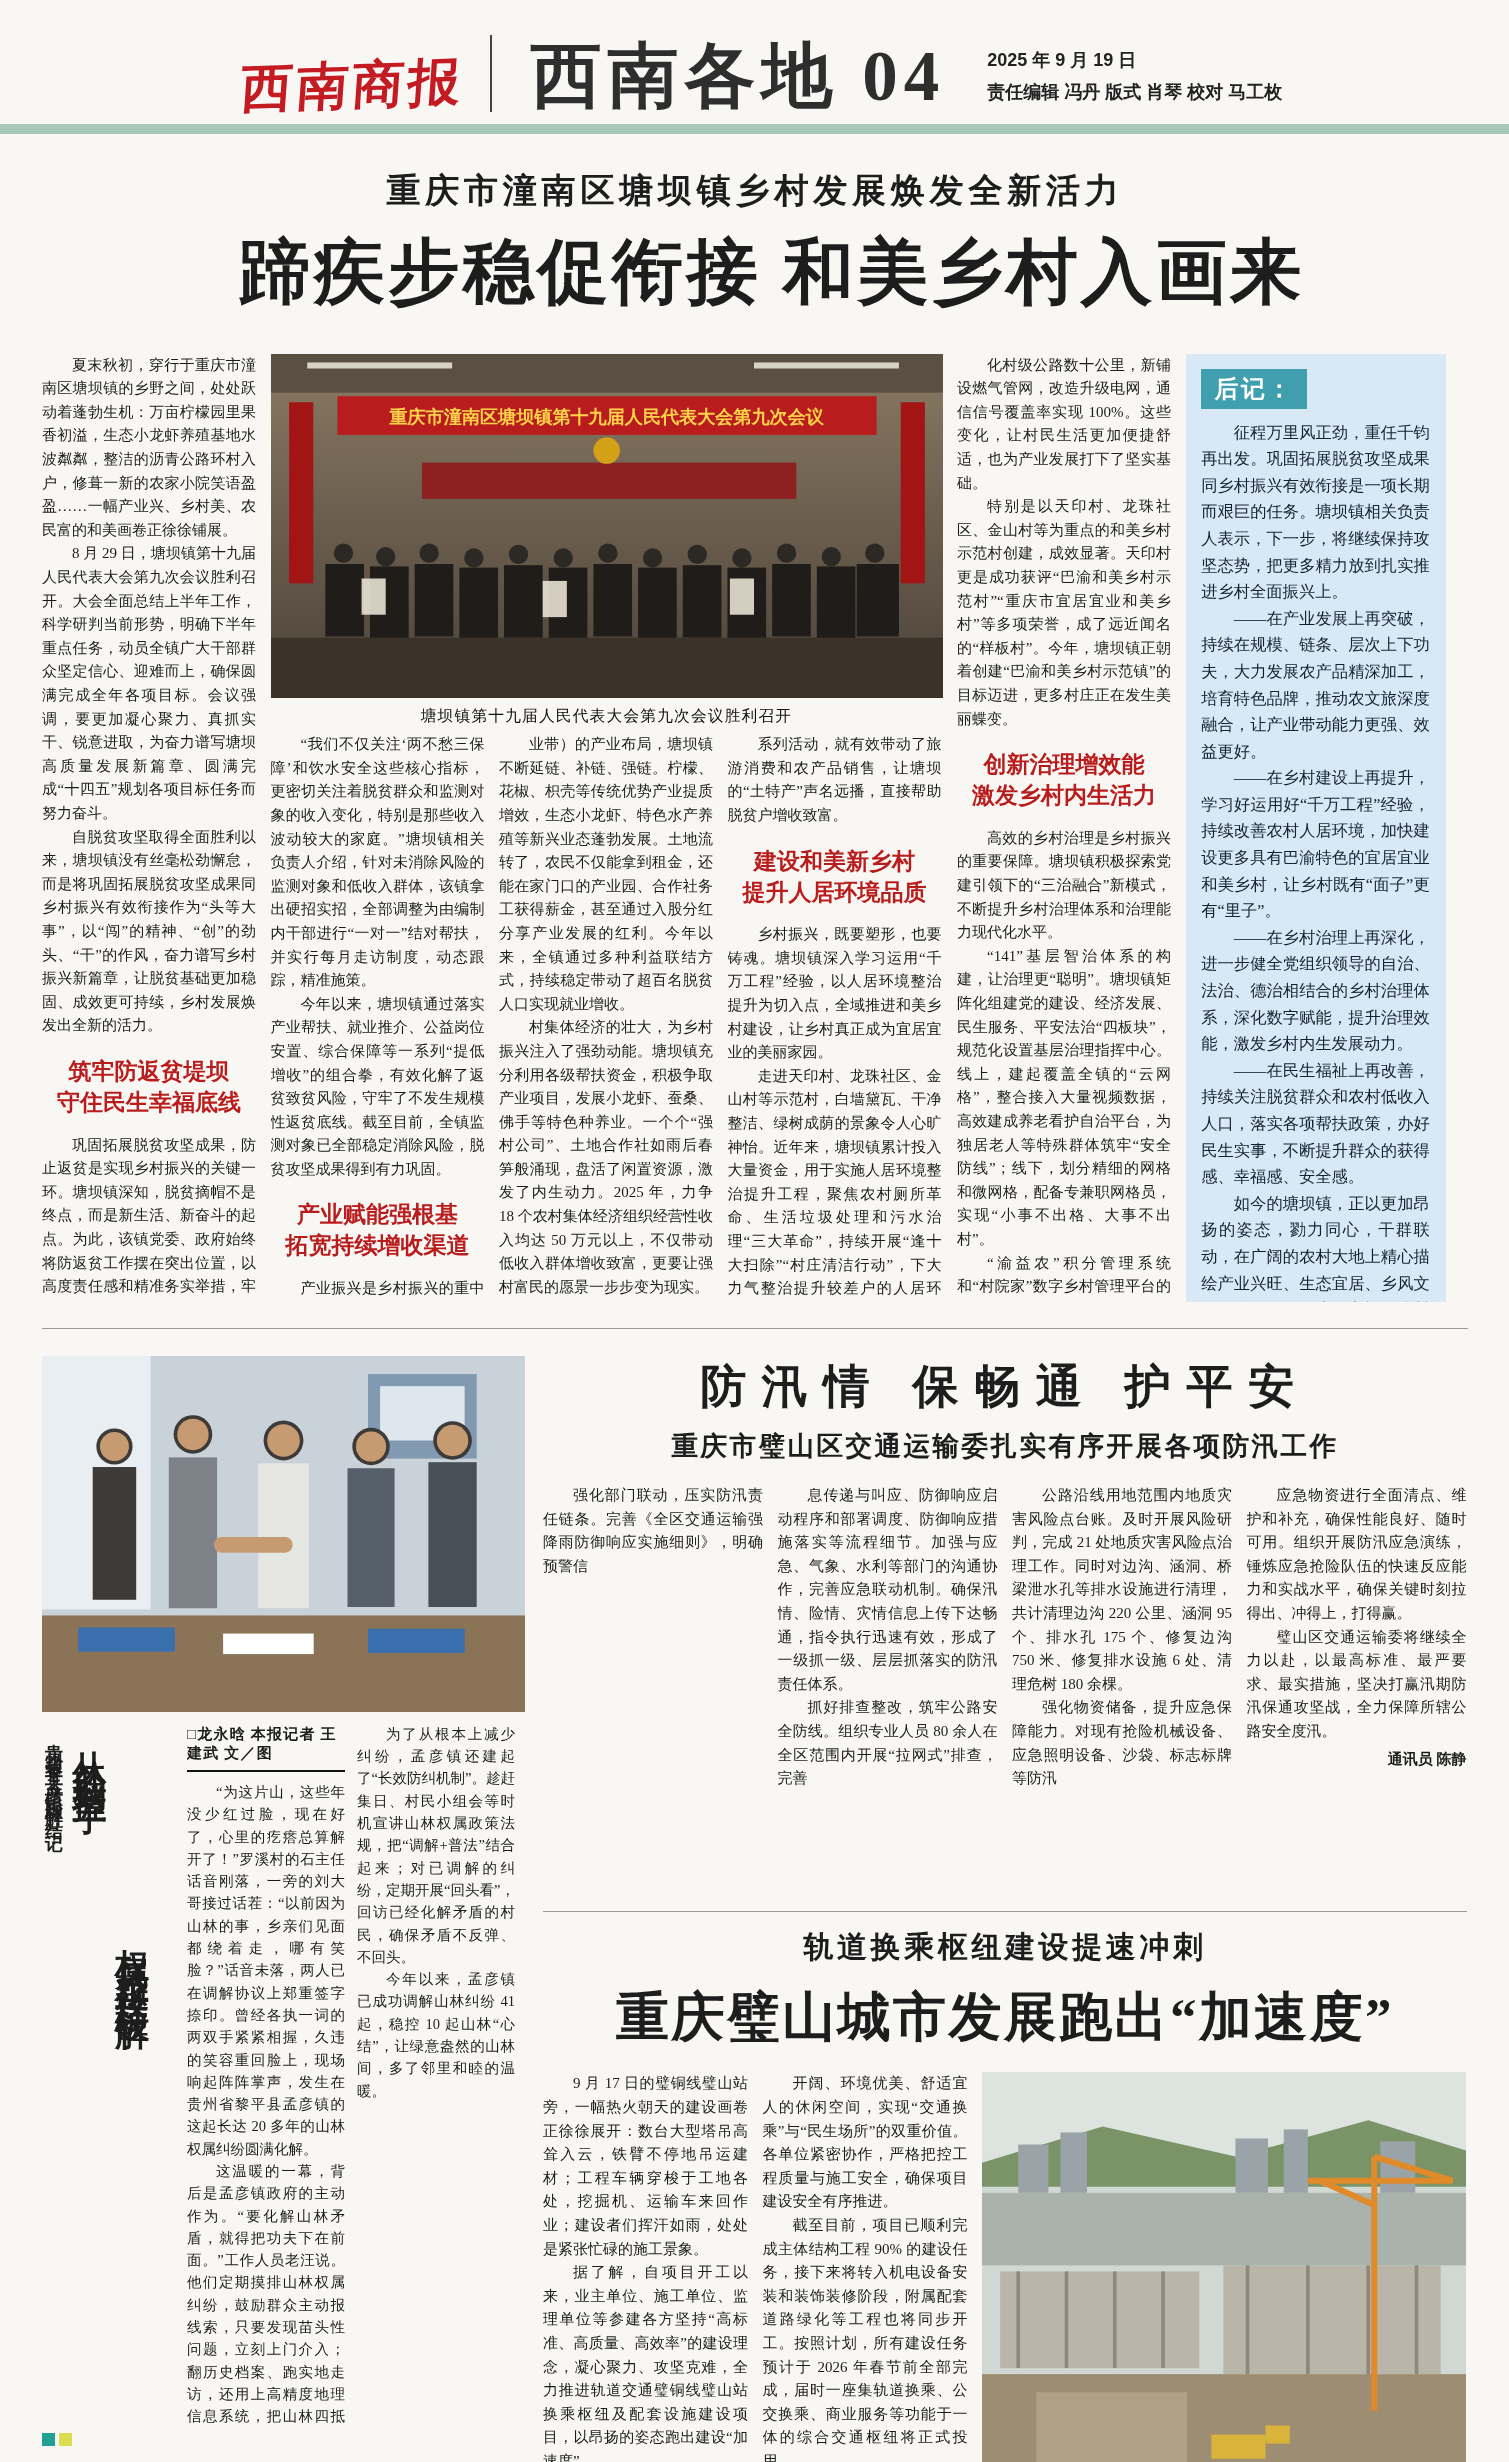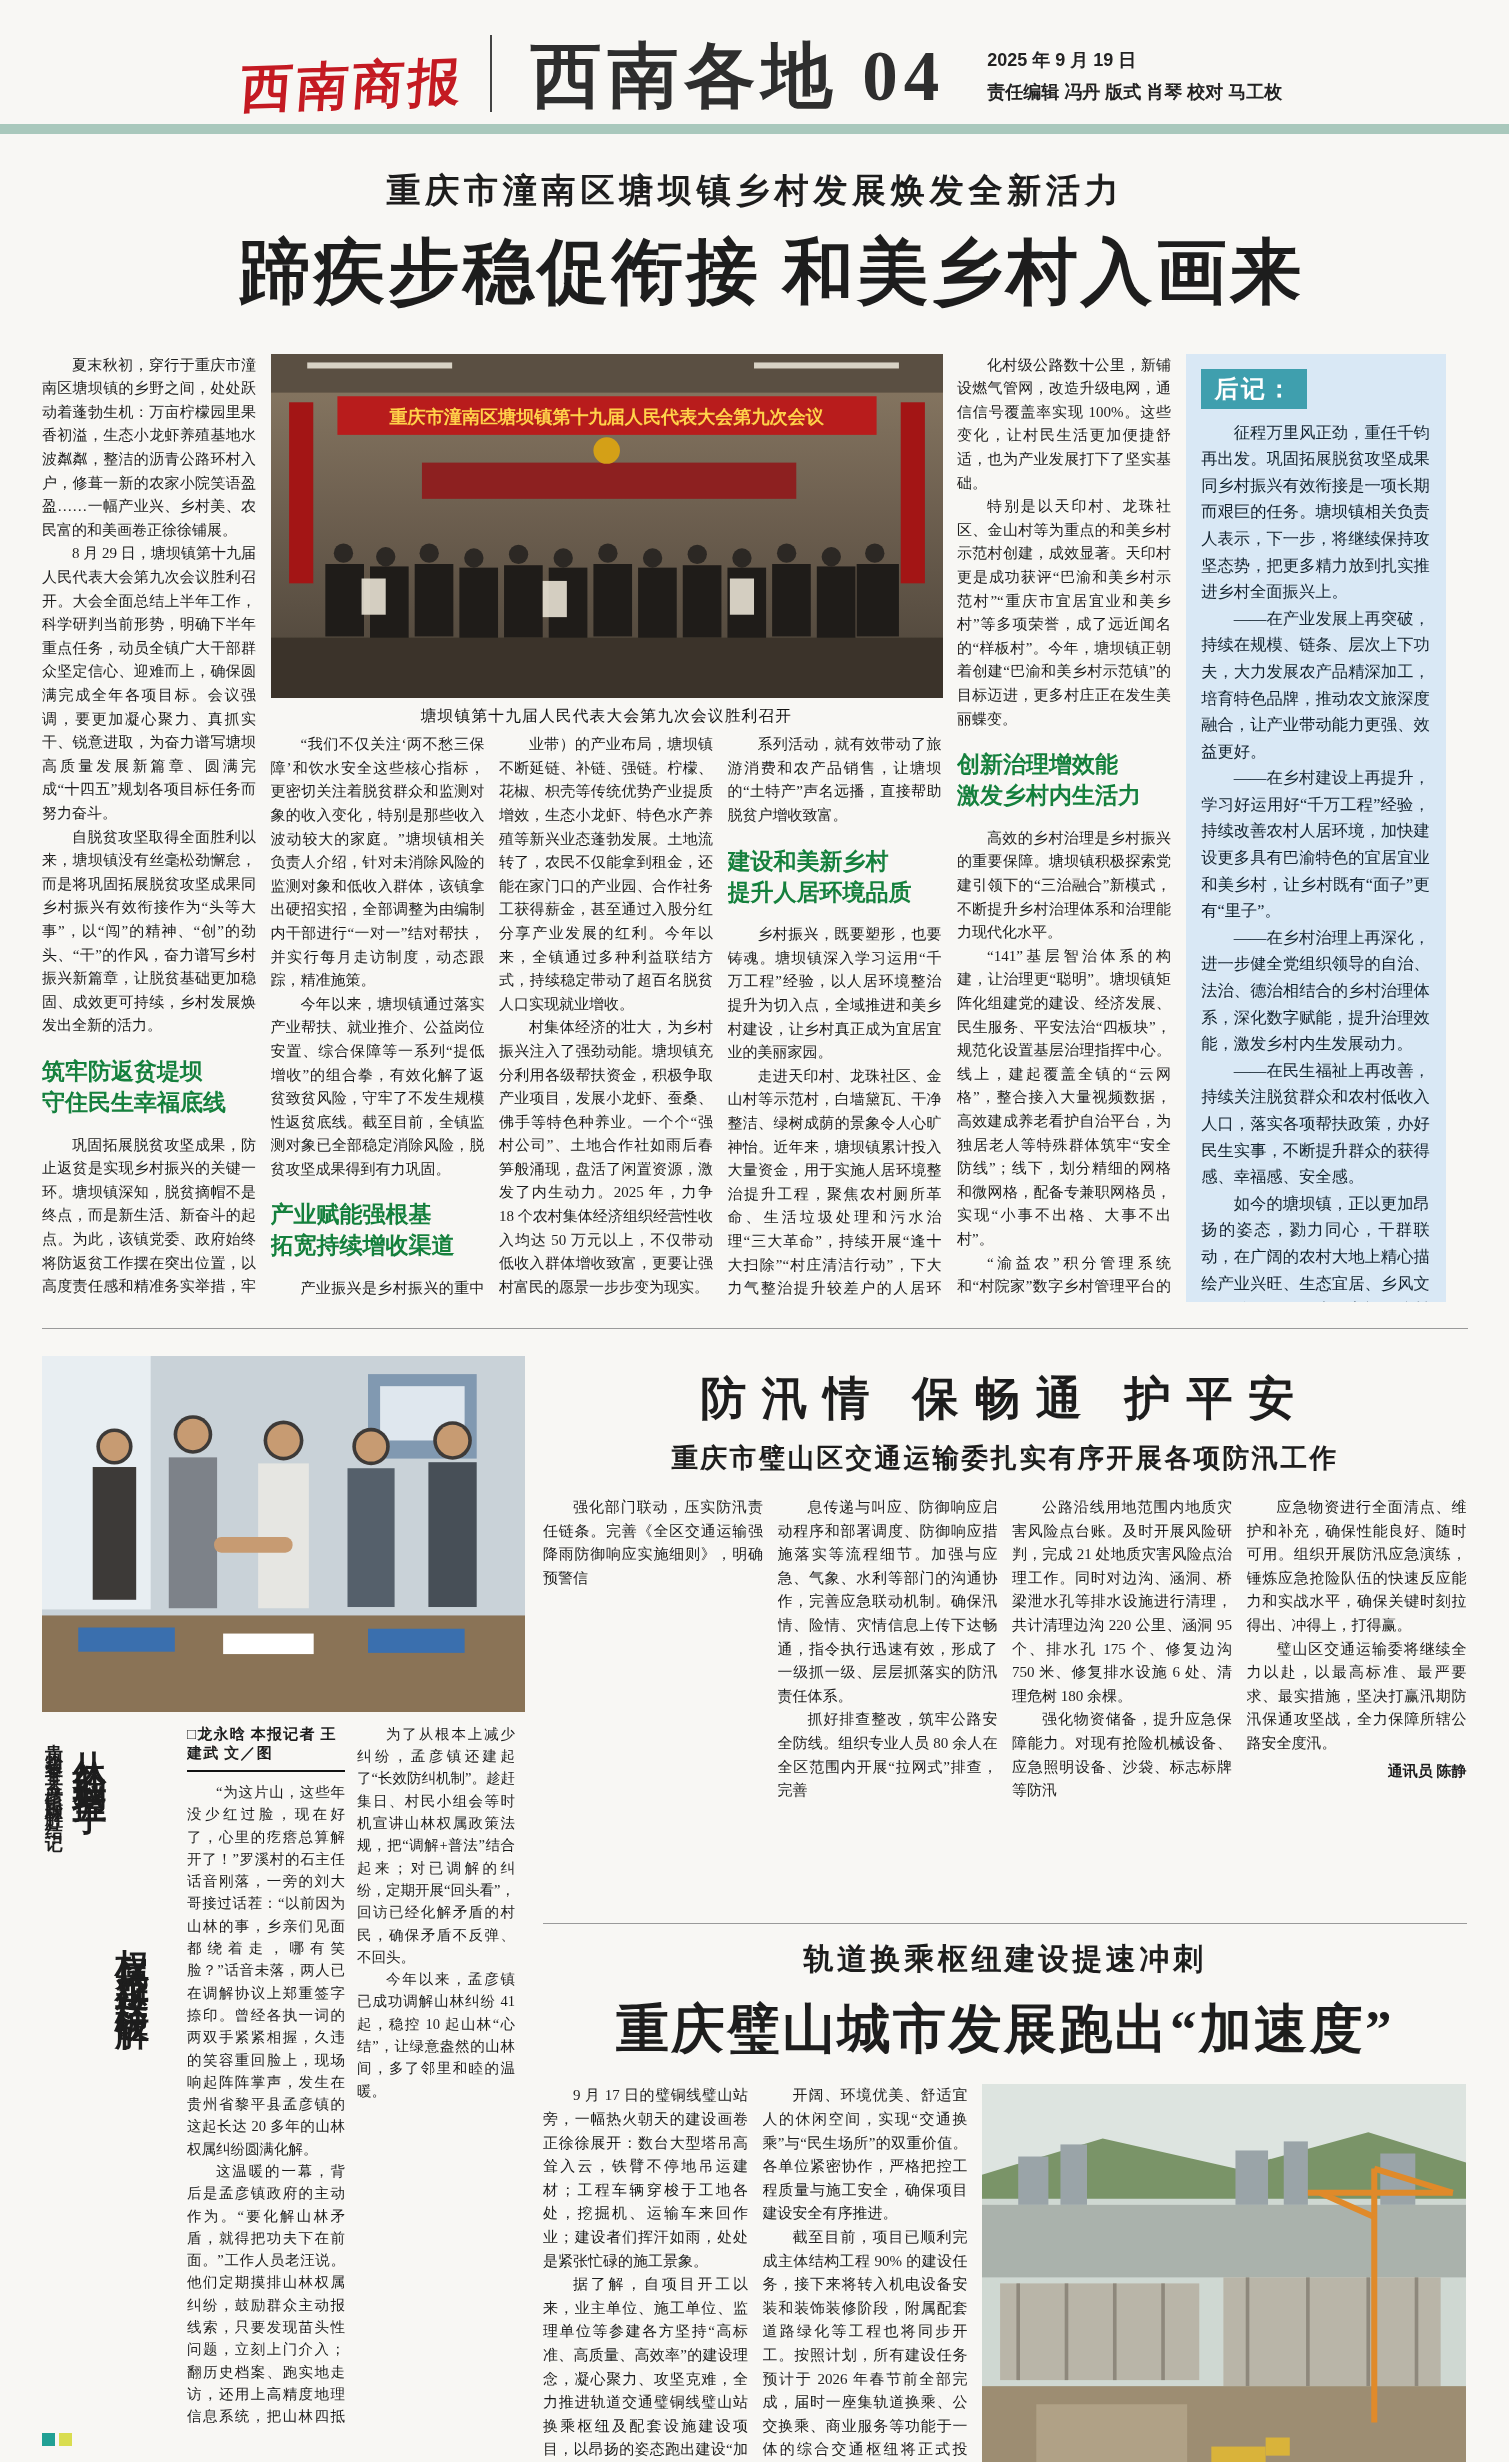--- a/index.html
+++ b/index.html
@@ -24,22 +24,22 @@
   .lead-cols { margin:34px 42px 0 42px; display:flex; gap:14.5px; height:948px; }
   .ncol { overflow:hidden; }
   .w-355 { width:214px; }
   .lead-center { width:672px; display:flex; flex-direction:column; }
   .lead-photo { width:672px; height:344px; display:block; }
   .photo-caption { text-align:center; font-size:15.7px; letter-spacing:1.2px; padding:8.5px 0 6px 0; color:#111; }
   .lead-center-cols { display:flex; gap:14.5px; flex:1; overflow:hidden; }
   .lead-center-cols .ncol { width:214px; }
   .para { font-size:15px; line-height:23.6px; text-align:justify; text-indent:2em; color:#1c1c1c; }
   .sub-head { font-family:"Liberation Sans","DejaVu Sans",sans-serif; font-weight:bold;
-              font-size:23px; line-height:31px; text-align:left; white-space:pre-line;
-              margin:18px 0 15.7px 0; color:#15803d; }
+              font-size:23px; line-height:31px; text-align:center; white-space:pre-line;
+              margin:18px 0 15.7px 0; color:#b91c1c; }
   
   .postscript { width:260px; height:948px; background:#d9e8f5; padding:15.7px 15.7px; overflow:hidden; }
   .ps-label { display:inline-block; background:#3f9fae; color:#fff; font-family:Liberation Serif, serif;
               font-weight:bold; font-size:24px; padding:3.6px 13.3px; letter-spacing:2.4px; margin-bottom:11px; }
   .ps-para { font-size:16.3px; line-height:26.6px; text-align:justify; text-indent:2em; color:#12222e; }
   
   .page-rule { border-top:1.2px solid #9a9a9a; margin:26.6px 42px; }
   
   .bottom { margin:0 42px; display:flex; gap:18px; }
   .forest-block { width:483px; }
@@ -50,21 +50,21 @@
               height:664px; margin-top:6px; }
   .v-line { writing-mode:vertical-rl; font-size:34px; font-weight:900; letter-spacing:9.7px; line-height:1; }
   .v-line1 { margin-left:6px; margin-top:0; }
   .v-line2 { margin-left:8.5px; margin-top:199px; }
   .f-col { width:158px; overflow:hidden; }
   .f-col .para { font-size:14.5px; line-height:22.3px; }
   .byline-box { font-size:15px; letter-spacing:1.2px; border-bottom:2.4px solid #111; padding:2.4px 0 7.2px 0;
                 margin-bottom:8.5px; font-weight:bold; }
   
   .rb { width:924px; }
-  .flood-headline { text-align:center; font-size:46px; font-weight:900; letter-spacing:15.7px; margin-top:12px; }
+  .flood-headline { text-align:center; font-size:46px; font-weight:900; letter-spacing:15.7px; margin-top:0; }
   .flood-subhead { text-align:center; font-size:26.6px; font-weight:bold; letter-spacing:2.4px; margin-top:9.7px; }
   .flood-cols { display:flex; gap:14.5px; margin-top:20.5px; height:411px; overflow:hidden; }
   .flood-cols .ncol { width:220px; }
   .art-byline { text-align:right; font-weight:bold; font-size:15px; margin-top:6px; }
   .rb-rule { border-top:1.2px solid #9a9a9a; margin:15.7px 0; }
   .rail-kicker { text-align:center; font-size:30px; font-weight:bold; letter-spacing:3.6px; }
   .rail-headline { text-align:center; font-size:53px; font-weight:900; letter-spacing:2.4px; margin-top:14px; }
   .rail-row { display:flex; gap:14.5px; margin-top:18px; height:423px; overflow:hidden; }
   .rail-row .ncol { width:205px; }
   .rail-photo { width:484px; height:423px; display:block; }

